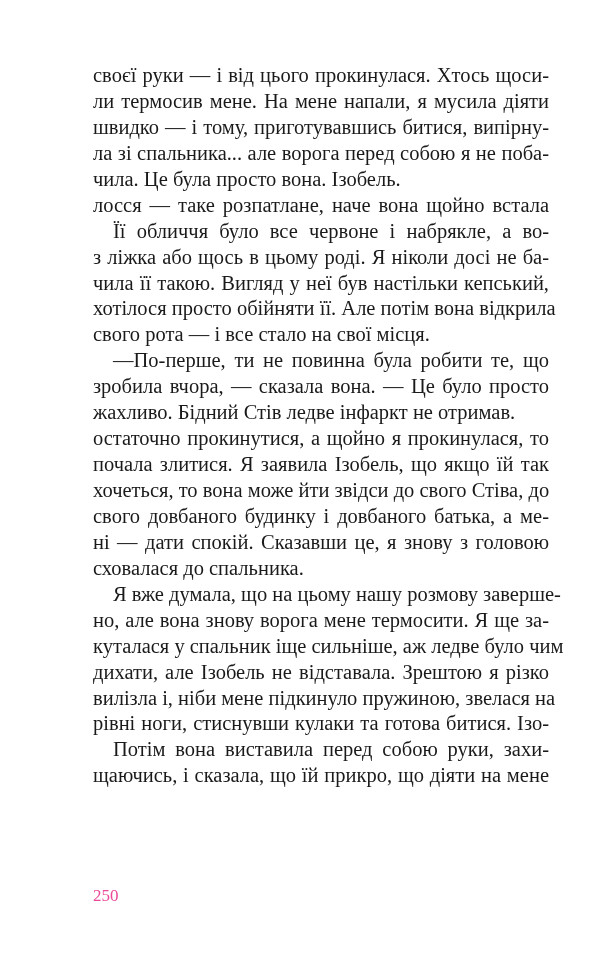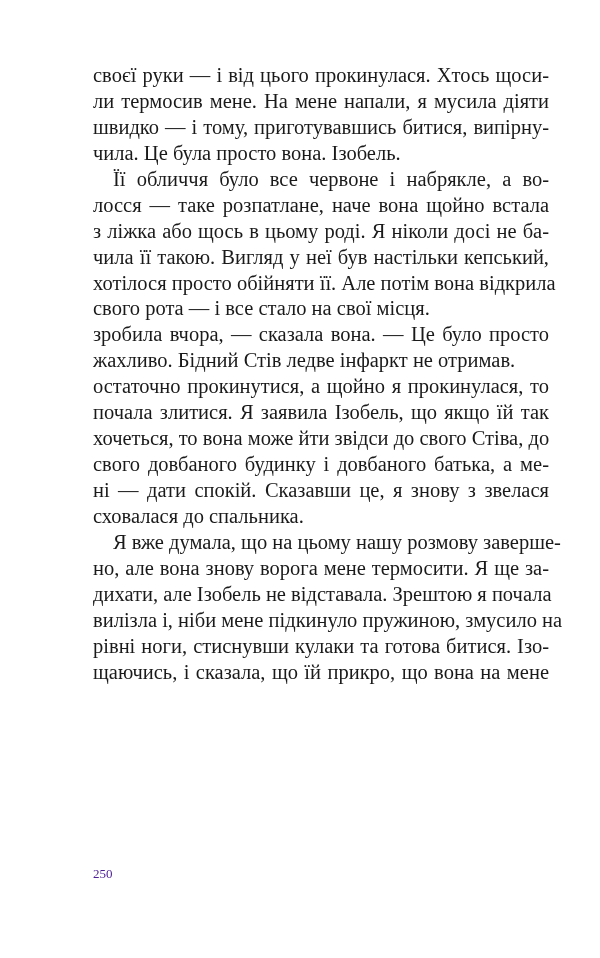--- a/index.html
+++ b/index.html
@@ -41,50 +41,54 @@
     }
     .line.indent {
       padding-left: 20px;
     }
     .line.last {
       text-align-last: left;
     }
     .page-number {
       position: absolute;
       left: 73px;
-      top: 866px;
+      top: 886px;
       font-family: "Liberation Serif", "DejaVu Serif", serif;
-      font-size: 13px;
-      color: #4c1d95;
+      font-size: 17px;
+      color: #ec4899;
     }
   </style>
 </head>
 <body>
 
 <div class="page">
   <div class="text-block">
     <span class="line">своєї руки — і від цього прокинулася. Хтось щоси-</span>
     <span class="line">ли термосив мене. На мене напали, я мусила діяти</span>
     <span class="line">швидко — і тому, приготувавшись битися, випірну-</span>
+    <span class="line">ла зі спальника... але ворога перед собою я не поба-</span>
     <span class="line last">чила. Це була просто вона. Ізобель.</span>
+    <span class="line">лосся — таке розпатлане, наче вона щойно встала</span>
     <span class="line indent">Її обличчя було все червоне і набрякле, а во-</span>
-    <span class="line">лосся — таке розпатлане, наче вона щойно встала</span>
     <span class="line">з ліжка або щось в цьому роді. Я ніколи досі не ба-</span>
     <span class="line">чила її такою. Вигляд у неї був настільки кепський,</span>
     <span class="line">хотілося просто обійняти її. Але потім вона відкрила</span>
     <span class="line last">свого рота — і все стало на свої місця.</span>
+    <span class="line indent">—По-перше, ти не повинна була робити те, що</span>
     <span class="line">зробила вчора, — сказала вона. — Це було просто</span>
     <span class="line last">жахливо. Бідний Стів ледве інфаркт не отримав.</span>
     <span class="line">остаточно прокинутися, а щойно я прокинулася, то</span>
     <span class="line">почала злитися. Я заявила Ізобель, що якщо їй так</span>
     <span class="line">хочеться, то вона може йти звідси до свого Стіва, до</span>
     <span class="line">свого довбаного будинку і довбаного батька, а ме-</span>
-    <span class="line">ні — дати спокій. Сказавши це, я знову з звелася</span>
+    <span class="line">ні — дати спокій. Сказавши це, я знову з головою</span>
     <span class="line last">сховалася до спальника.</span>
     <span class="line indent">Я вже думала, що на цьому нашу розмову заверше-</span>
     <span class="line">но, але вона знову ворога мене термосити. Я ще за-</span>
-    <span class="line">дихати, але Ізобель не відставала. Зрештою я почала</span>
-    <span class="line">вилізла і, ніби мене підкинуло пружиною, змусило на</span>
+    <span class="line">куталася у спальник іще сильніше, аж ледве було чим</span>
+    <span class="line">дихати, але Ізобель не відставала. Зрештою я різко</span>
+    <span class="line">вилізла і, ніби мене підкинуло пружиною, звелася на</span>
     <span class="line">рівні ноги, стиснувши кулаки та готова битися. Ізо-</span>
-    <span class="line">щаючись, і сказала, що їй прикро, що вона на мене</span>
+    <span class="line indent">Потім вона виставила перед собою руки, захи-</span>
+    <span class="line">щаючись, і сказала, що їй прикро, що діяти на мене</span>
   </div>
   <div class="page-number">250</div>
 </div>
 
 </body></html>

